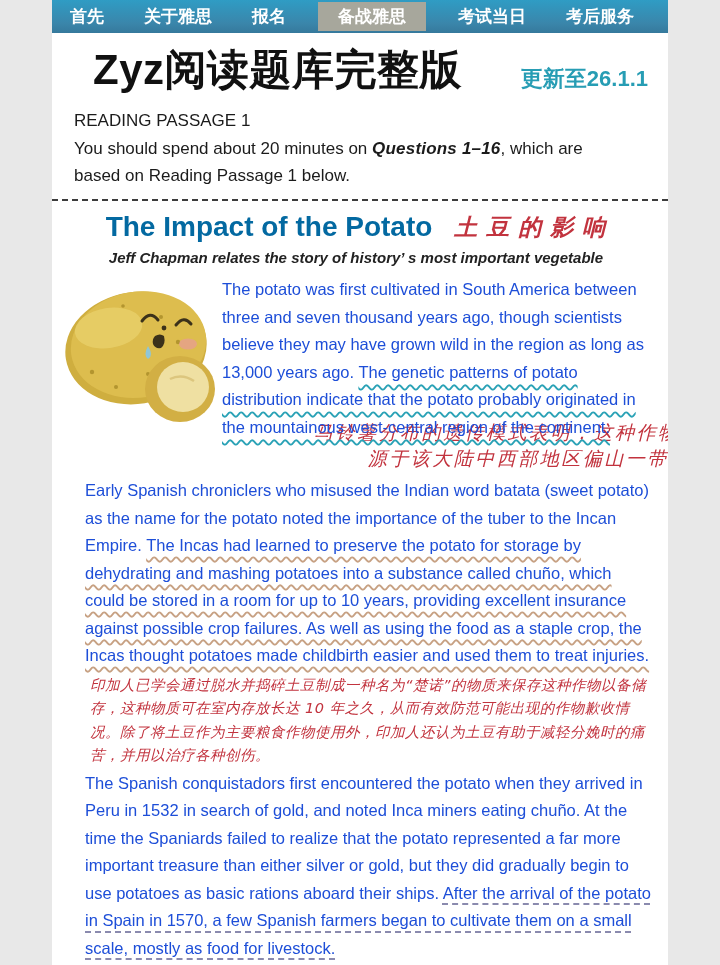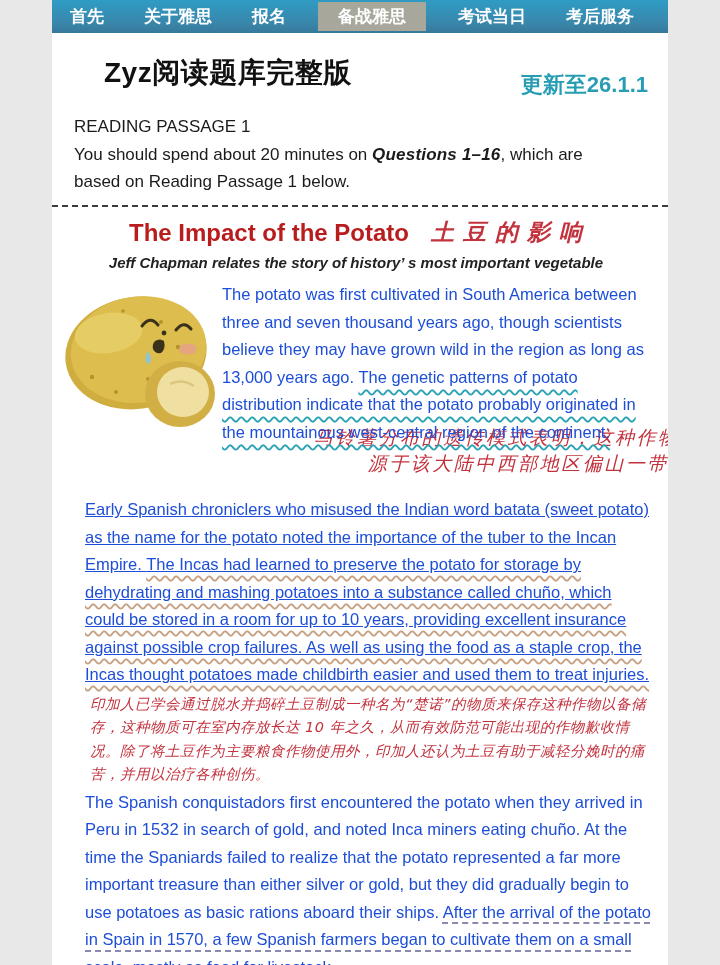--- a/index.html
+++ b/index.html
@@ -7,53 +7,53 @@
   .page{width:616px;height:965px;background:#ffffff;overflow:hidden;position:relative;margin:0 auto;}
 
   
   .navbar{height:33px;background:linear-gradient(180deg,#2f9cc4 0%,#3a86ab 70%,#35799c 100%);
     display:flex;align-items:center;justify-content:space-between;padding:0 26px 0 10px;}
   .nav-item{color:#ffffff;font-size:17px;font-weight:700;padding:3px 8px;white-space:nowrap;cursor:pointer;}
   .nav-item.active{background:#a7a79c;padding:3px 20px;}
 
   
   .header{display:flex;align-items:flex-end;padding:8px 20px 0 36px;}
-  .main-title{font-size:28px;font-weight:900;margin:16px;color:#111;letter-spacing:0.5px;line-height:1.15;}
+  .main-title{font-size:42px;font-weight:900;margin:5px;color:#111;letter-spacing:0.5px;line-height:1.15;}
   .version-note{margin-left:auto;color:#279db4;font-size:22px;font-weight:700;padding-bottom:5px;white-space:nowrap;}
 
   
   .passage-head{margin:12px 22px 0 22px;}
   .rp-label{font-weight:400;font-size:17px;color:#1b1b1b;}
   .instr{font-size:17px;line-height:27px;margin:4px 18px 10px 0;color:#1b1b1b;}
   .instr b i{letter-spacing:0.2px;}
 
   .divider{border:none;border-top:2px dashed #3c3c3c;margin:4px 0 0 0;}
 
   
   .title-row{display:flex;justify-content:center;align-items:center;gap:22px;margin-top:10px;}
-  .article-title{font-size:24px;font-weight:700;margin:0;color:#b91c1c;}
+  .article-title{font-size:28px;font-weight:700;margin:0;color:#0369a1;}
   .zh-annotation{color:#c2333e;font-size:23px;font-weight:700;font-style:italic;letter-spacing:9px;white-space:nowrap;}
   .byline{text-align:center;font-style:italic;font-weight:700;font-size:15px;margin:6px 8px 10px 0;color:#222;}
 
   .para{font-size:16.5px;line-height:27.5px;color:#1d4ed8;margin:0 16px 0 33px;}
   .para1-wrap{position:relative;margin-top:4px;}
   .para1-wrap .para{margin-left:170px;margin-right:14px;}
   .potato{position:absolute;left:8px;top:8px;}
 
   .seg-plain{}
   .seg-wavy-teal{text-decoration-line:underline;text-decoration-style:wavy;text-decoration-color:#2aa2b6;text-decoration-thickness:2px;text-underline-offset:6px;}
   .seg-wavy-tan{text-decoration-line:underline;text-decoration-style:wavy;text-decoration-color:#c7a183;text-decoration-thickness:1.5px;text-underline-offset:5px;}
   .seg-dashed-purple{text-decoration-line:underline;text-decoration-style:dashed;text-decoration-color:#8a8aae;text-decoration-thickness:2px;text-underline-offset:5px;}
 
   .zh{color:#c2333e;font-style:italic;font-family:"DejaVu Sans",sans-serif;}
   .zh1{margin:-22px 0 6px 260px;width:434px;font-size:19px;line-height:26px;letter-spacing:2.5px;text-align:center;}
   .zh2{margin:4px 16px 0 38px;font-size:14.5px;line-height:23.5px;letter-spacing:0.5px;}
   .zh3{margin:-6px 38px 0 148px;font-size:17px;line-height:25px;letter-spacing:2px;text-align:center;}
 
-  .p2{margin-top:20px;text-decoration:underline;}
+  .p2{margin-top:6px;}
   .p3{margin-top:2px;}
 </style>
 </head>
 <body>
 
 <div class="page">
 
   <nav class="navbar">
       <div class="nav-item">首先</div>
       <div class="nav-item">关于雅思</div>

